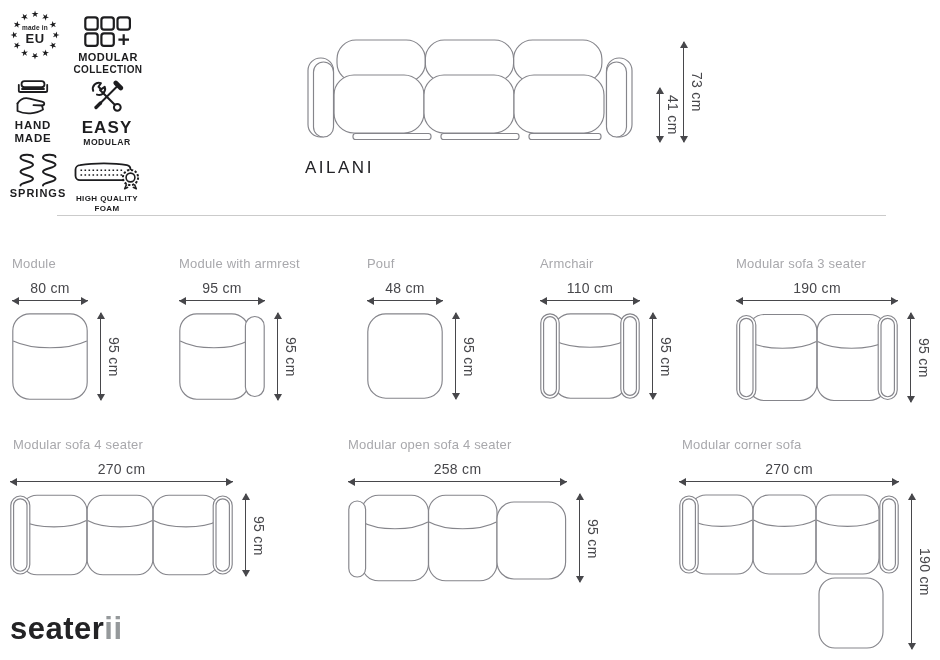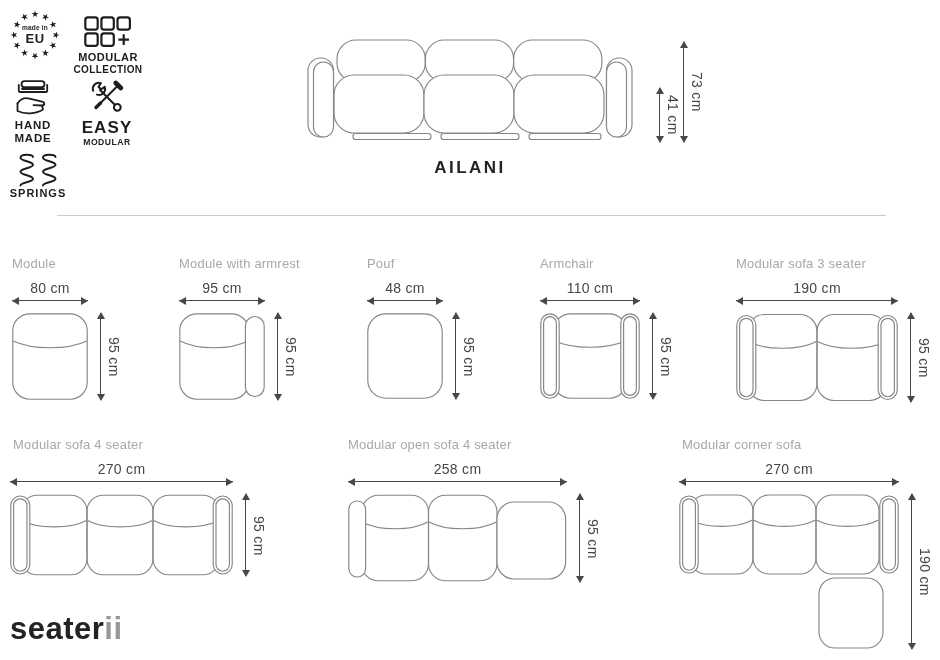--- a/index.html
+++ b/index.html
@@ -27,22 +27,22 @@
   .bl-md{font-size:11px;letter-spacing:.5px;margin-top:3px}
   .bl-sm{font-size:10px;letter-spacing:.4px}
   .bl-hand{font-size:11.5px;letter-spacing:.8px;margin-top:3px}
   .bl-hand2{font-size:11.5px;letter-spacing:.8px}
   .bl-easy{font-size:17px;letter-spacing:1.1px;margin-top:2px}
   .bl-asm{font-size:8.6px;letter-spacing:.5px}
   .bl-spr{font-size:11px;letter-spacing:1px;}
   .bl-foam{font-size:8px;letter-spacing:.4px;margin-top:4px}
 
   
-  .hero-title{position:absolute;left:305px;top:158px;width:330px;text-align:center;
-    font-size:17px;font-weight:700;letter-spacing:2.5px;color:#232327}
+  .hero-title{position:absolute;left:305px;top:158px;width:330px;text-align:left;
+    font-size:17px;font-weight:400;letter-spacing:2.5px;color:#232327}
 
   .divider{position:absolute;left:57px;top:215px;width:829px;height:1px;background:var(--divider)}
 
   
   .h-arrow{height:1.4px;background:var(--dim);position:relative}
   .h-arrow::before{content:"";position:absolute;left:0;top:50%;transform:translateY(-50%);
     width:0;height:0;border:4px solid transparent;border-left:0;border-right:7px solid var(--dim)}
   .h-arrow::after{content:"";position:absolute;right:0;top:50%;transform:translateY(-50%);
     width:0;height:0;border:4px solid transparent;border-right:0;border-left:7px solid var(--dim)}
   .v-arrow{width:1.4px;background:var(--dim);position:relative;height:100%}
@@ -141,20 +141,34 @@
     <svg width="42" height="34" viewBox="0 0 42 34">
       <g stroke="#1d1d1f" stroke-width="2" fill="none" stroke-linecap="round">
         <path d="M16,4 C16,1 3.5,1 3.5,4.7 C3.5,8.2 16,8.2 16,11.7 C16,15.2 3.5,15.2 3.5,18.7 C3.5,22.2 16,22.2 16,25.7 C16,29.2 3.5,29.2 3.5,32.5"></path>
         <path d="M38.5,4 C38.5,1 26,1 26,4.7 C26,8.2 38.5,8.2 38.5,11.7 C38.5,15.2 26,15.2 26,18.7 C26,22.2 38.5,22.2 38.5,25.7 C38.5,29.2 26,29.2 26,32.5"></path>
       </g>
     </svg>
     <span class="bl bl-spr">SPRINGS</span>
     <span class="bl"></span>
   </div>
 
+  <div class="badge" style="left:70px;top:158px;width:74px">
+    <svg width="66" height="32" viewBox="0 0 66 32">
+      <g stroke="#1d1d1f" fill="none">
+        <path d="M6,7.2 C20,4.8 40,4.8 53,7.2 a4.5,4.5 0 0 1 3.5,4.5 v6 a4.5,4.5 0 0 1 -4.5,4.5 h-46 a4.5,4.5 0 0 1 -4.5,-4.5 v-6 A4.5,4.5 0 0 1 6,7.2 z" stroke-width="1.8"></path>
+        <path d="M6.5,12.2 h44" stroke-width="1.6" stroke-dasharray="1.6,2.4"></path>
+        <path d="M6.5,17 h44" stroke-width="1.6" stroke-dasharray="1.6,2.4"></path>
+        <circle cx="56.5" cy="19.5" r="7.6" fill="#fff" stroke-width="2" stroke-dasharray="2.3,1.7"></circle>
+        <circle cx="56.5" cy="19.5" r="4.4" fill="#fff" stroke-width="1.6"></circle>
+        <path d="M52.6,26.2 l-1.9,4.6 3.5,-1.7 M60.4,26.2 l1.9,4.6 -3.5,-1.7" stroke-width="1.6" stroke-linejoin="round"></path>
+      </g>
+    </svg>
+    <span class="bl bl-foam">HIGH QUALITY</span>
+    <span class="bl bl-foam" style="margin-top:1px">FOAM</span>
+  </div>
 
   <svg class="abs drawing" style="left:305px;top:33px" width="330" height="112" viewBox="0 0 330 112">
     <g stroke="#85858b" stroke-width="1.15" fill="none">
       <rect x="32" y="7" width="88.3" height="42" rx="19"></rect>
       <rect x="120.3" y="7" width="88.3" height="42" rx="19"></rect>
       <rect x="208.6" y="7" width="88.3" height="42" rx="19"></rect>
       <rect x="29" y="42" width="90" height="58" rx="20" fill="#fff"></rect>
       <rect x="119" y="42" width="90" height="58" rx="20" fill="#fff"></rect>
       <rect x="209" y="42" width="90" height="58" rx="20" fill="#fff"></rect>
       <rect x="48" y="100.5" width="78" height="6" rx="2.5"></rect>

